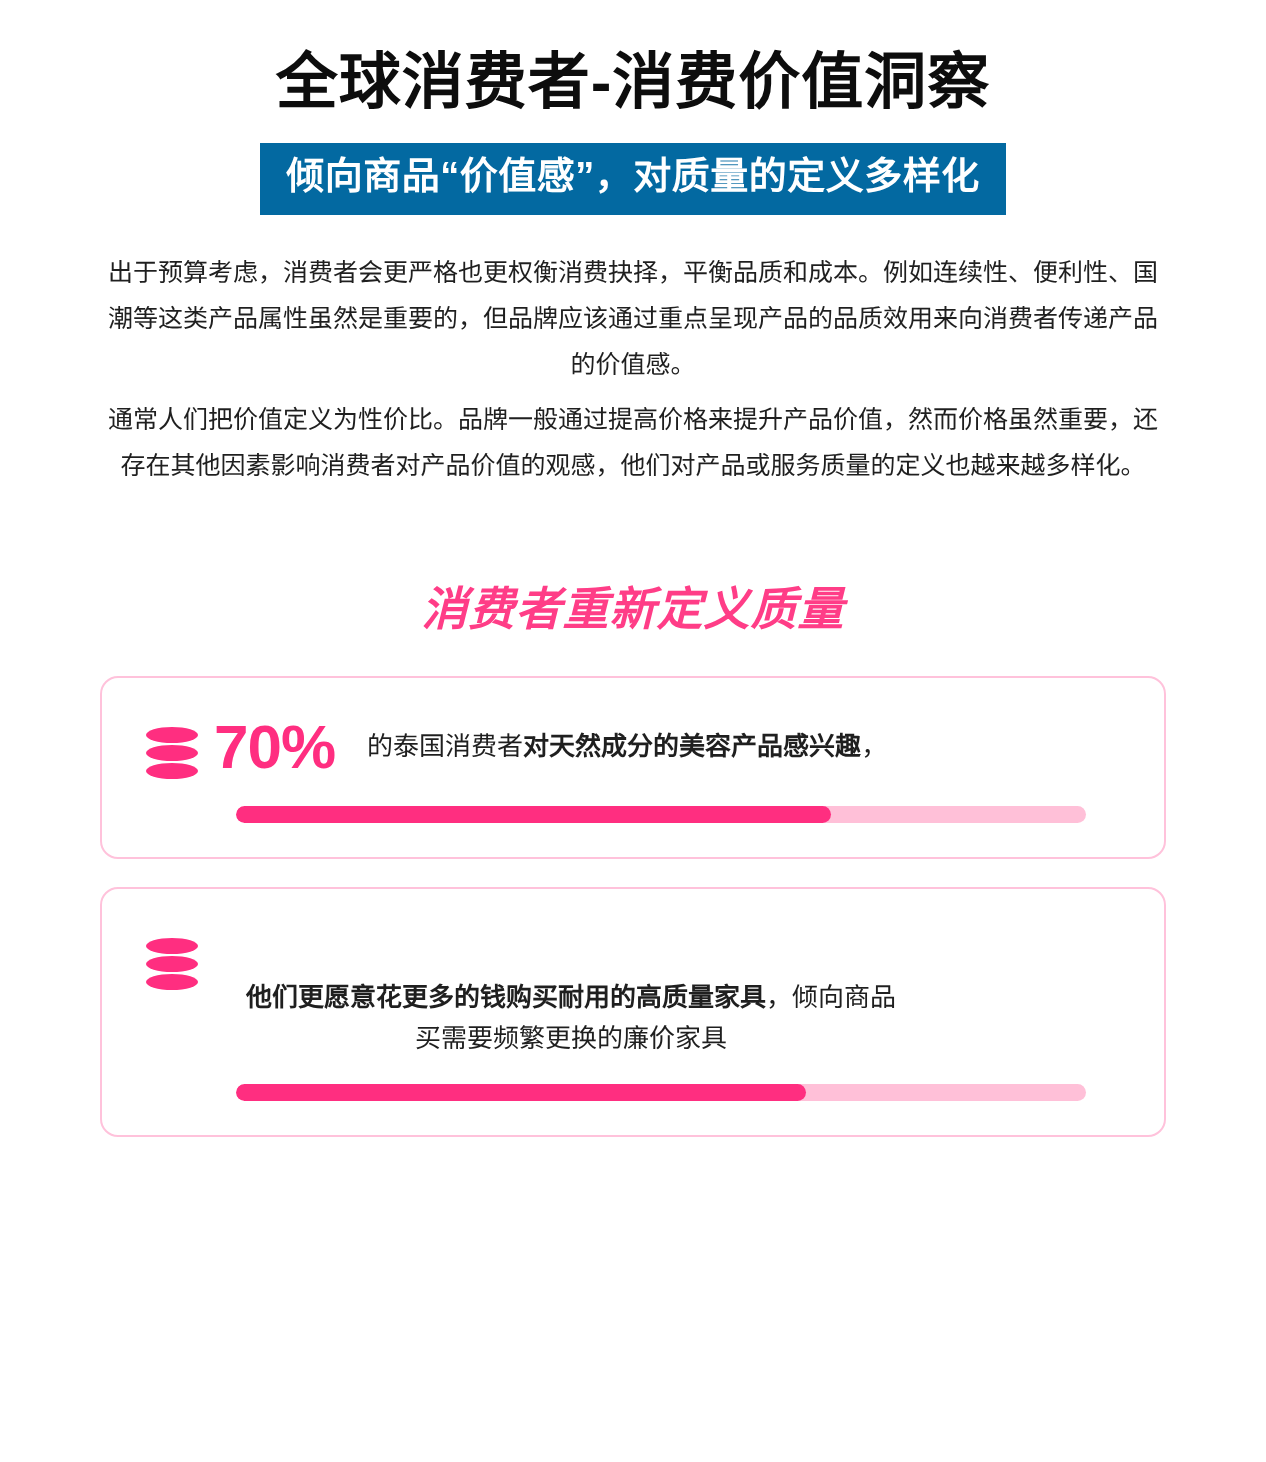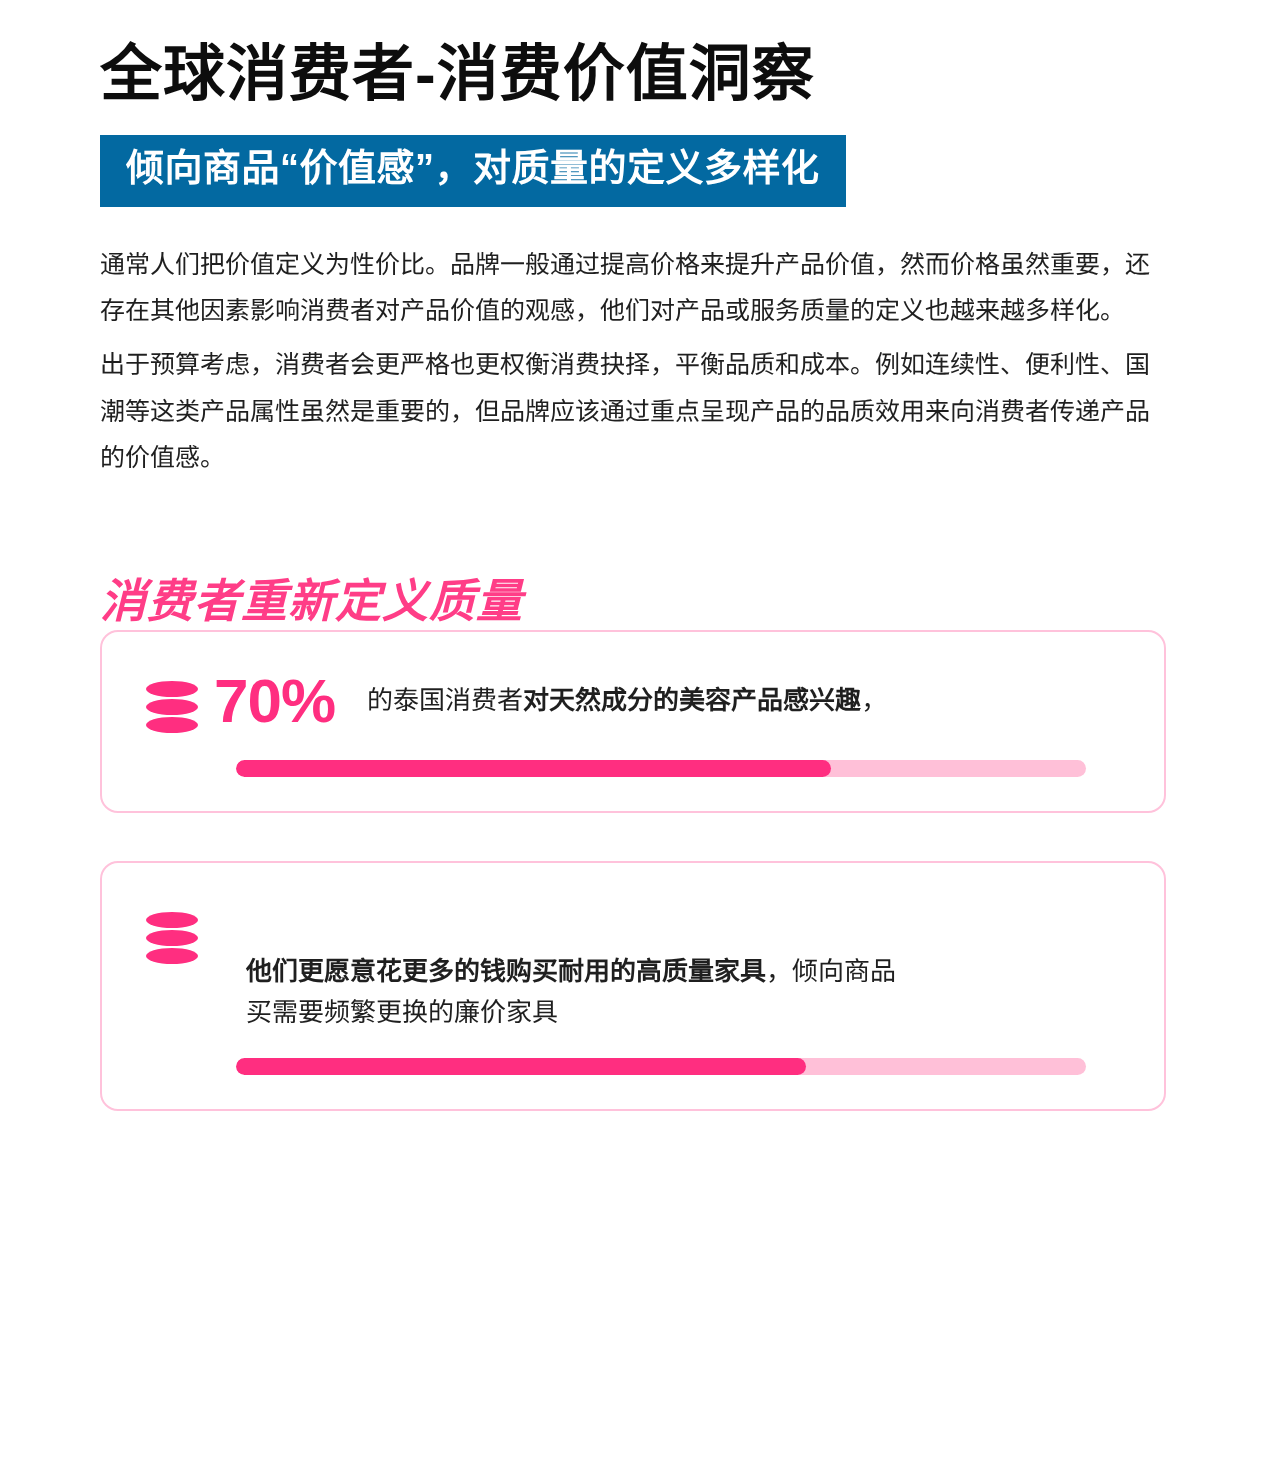--- a/index.html
+++ b/index.html
@@ -12,21 +12,22 @@
     height: 1462px;
     font-family: "Liberation Sans", "DejaVu Sans", sans-serif;
     color: #1a1a1a;
     overflow: hidden;
   }
   .page {
     position: relative;
     width: 1266px;
     height: 1462px;
     box-sizing: border-box;
-    padding: 0 100px;
+    padding: 8px 100px;
+    text-align: center;
   }
 
   
   .main-title {
     margin: 0;
     padding-top: 38px;
     font-size: 62px;
     line-height: 1.15;
     font-weight: 700;
     letter-spacing: 1px;
@@ -67,23 +68,24 @@
     padding-top: 84px;
     font-size: 46px;
     font-weight: 700;
     color: #ff3d87;
     letter-spacing: 1px;
     font-style: italic;
   }
 
   
   .cards {
+    margin-top: 38px;
     display: flex;
     flex-direction: column;
-    gap: 48px;
+    gap: 28px;
   }
   .card {
     border: 2px solid #ffc2db;
     border-radius: 18px;
     padding: 34px 42px 34px 42px;
     box-sizing: border-box;
   }
   .card-top {
     display: flex;
     align-items: flex-start;
@@ -138,22 +140,22 @@
 </head>
 <body>
 
 <div class="page">
 
   <h1 class="main-title">全球消费者-消费价值洞察</h1>
 
   <div class="banner">倾向商品“价值感”，对质量的定义多样化</div>
 
   <div class="body-copy">
+    <p>出于预算考虑，消费者会更严格也更权衡消费抉择，平衡品质和成本。例如连续性、便利性、国潮等这类产品属性虽然是重要的，但品牌应该通过重点呈现产品的品质效用来向消费者传递产品的价值感。</p>
     <p>通常人们把价值定义为性价比。品牌一般通过提高价格来提升产品价值，然而价格虽然重要，还存在其他因素影响消费者对产品价值的观感，他们对产品或服务质量的定义也越来越多样化。</p>
-    <p>出于预算考虑，消费者会更严格也更权衡消费抉择，平衡品质和成本。例如连续性、便利性、国潮等这类产品属性虽然是重要的，但品牌应该通过重点呈现产品的品质效用来向消费者传递产品的价值感。</p>
   </div>
 
   <h2 class="section-heading">消费者重新定义质量</h2>
 
   <div class="cards">
 
     <div class="card">
       <div class="card-top">
         <span class="stack-icon">
           <svg width="56" height="54" viewBox="0 0 56 54" aria-hidden="true">

